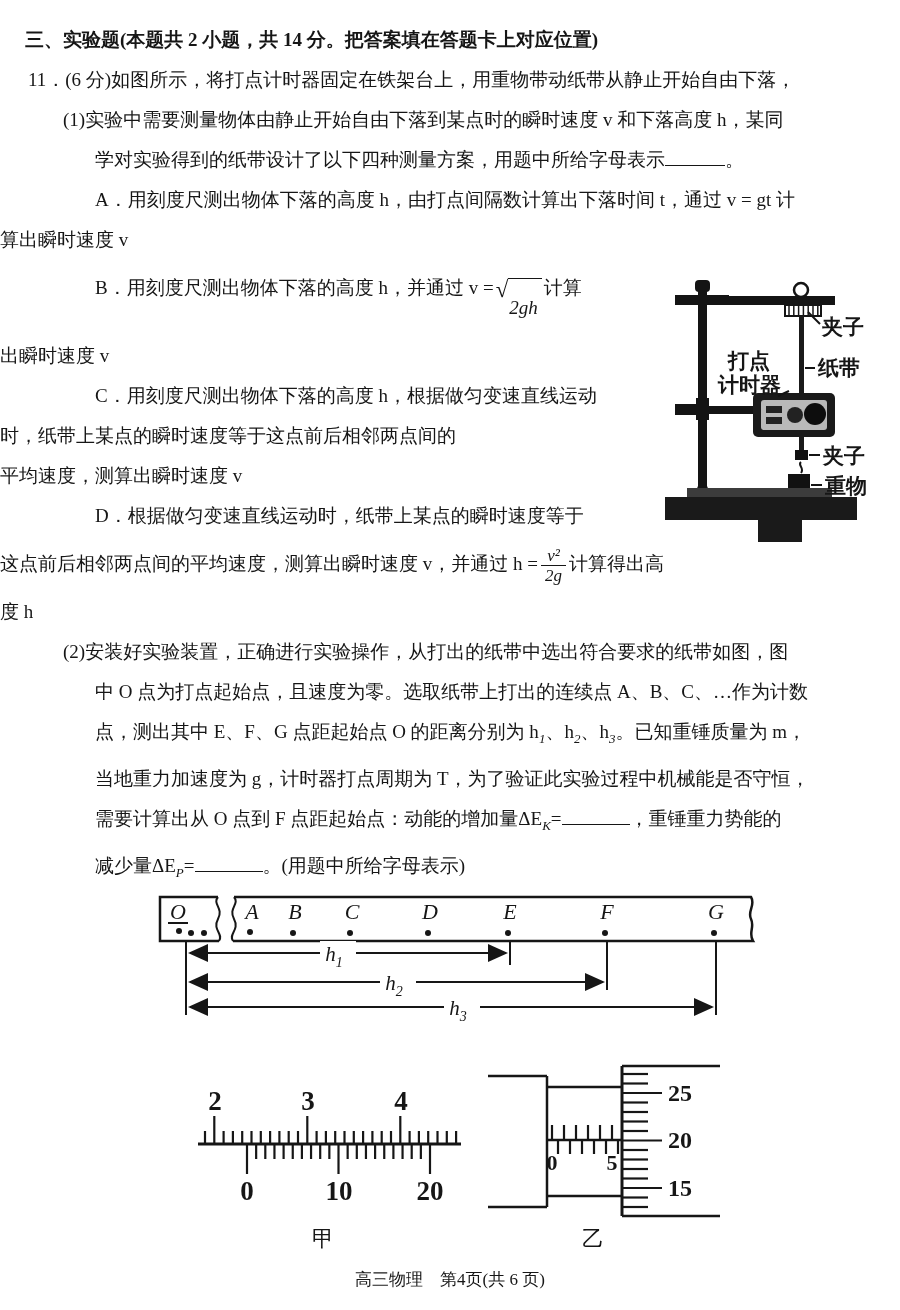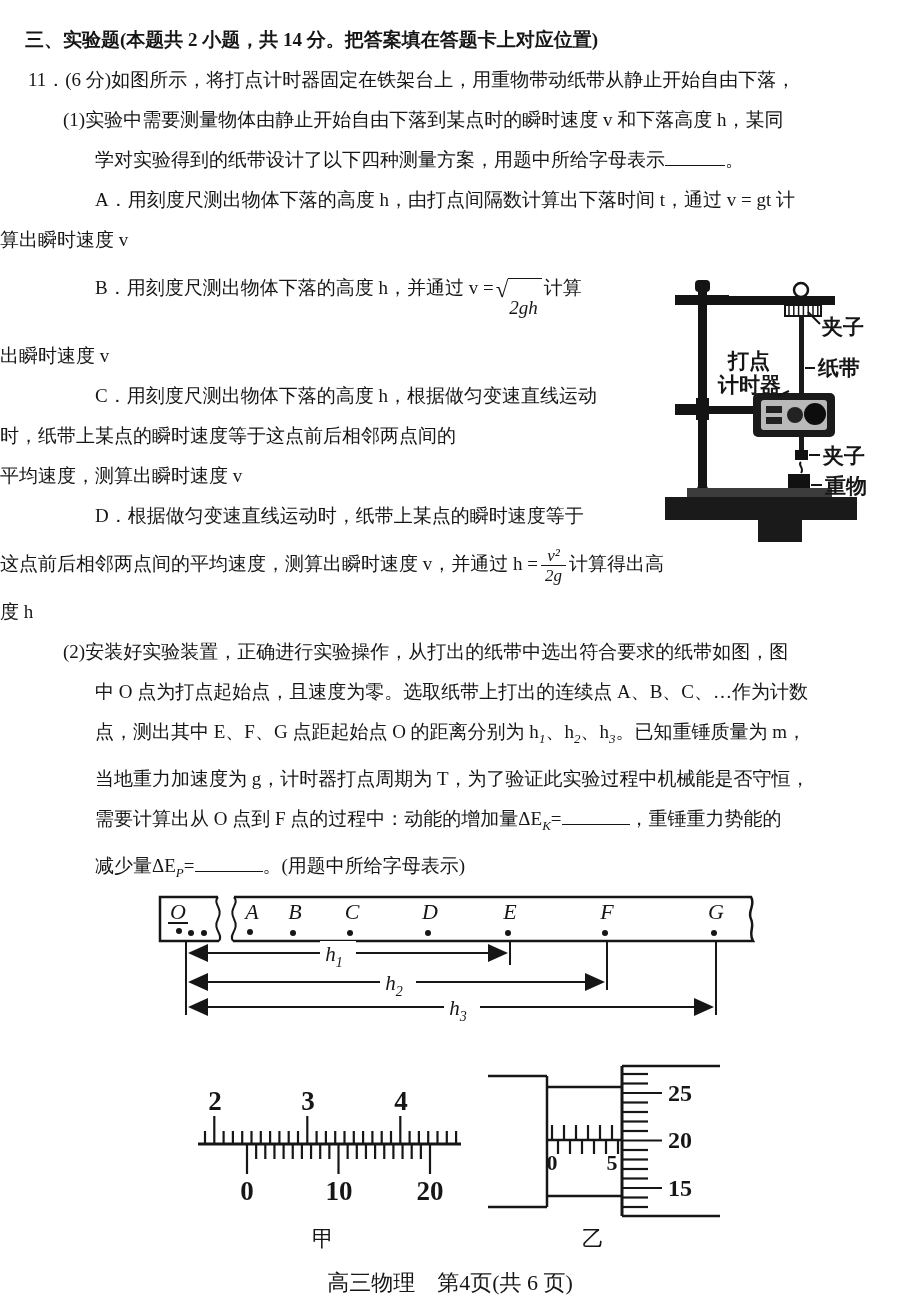--- a/index.html
+++ b/index.html
@@ -24,21 +24,21 @@
   .frac{display:inline-flex;flex-direction:column;align-items:center;vertical-align:middle;
         font-style:italic;font-size:17px;line-height:1.15;margin:0 3px;}
   .frac .den{border-top:1.7px solid #161616;padding:0 4px;}
   .frac .num{padding:0 4px;}
   .sqrt{display:inline-flex;align-items:flex-start;vertical-align:-3px;margin:0 2px;}
   .sqrt .sign{font-size:23px;line-height:1;font-style:normal;}
   .sqrt .rad{border-top:1.7px solid #161616;padding:1px 4px 0 1px;font-style:italic;}
   .abs{position:absolute;}
   svg text{font-family:"Liberation Serif","DejaVu Serif",serif;fill:#161616;}
   .caption{font-size:22px;}
-  .footer{position:absolute;top:1268px;left:0;width:900px;text-align:center;font-size:22px;}
+  .footer{position:absolute;top:1268px;left:0;width:900px;text-align:center;font-size:17px;}
   .q12line{position:absolute;top:1032px;left:0;}
 </style>
 </head>
 <body>
 
 <div class="page">
 
   <div class="flow">
 
     <div class="line bold ind-hdr">三、实验题(本题共 2 小题，共 14 分。把答案填在答题卡上对应位置)</div>
@@ -65,21 +65,21 @@
     <div class="line tall ind-c3"><span>这点前后相邻两点间的平均速度，测算出瞬时速度 v，并通过 h =</span><span class="frac">
           <span class="num">v²</span>
           <span class="den">2g</span>
         </span><span>计算得出高</span></div>
     <div class="line ind-c3">度 h</div>
 
     <div class="line ind-c1">(2)安装好实验装置，正确进行实验操作，从打出的纸带中选出符合要求的纸带如图，图</div>
     <div class="line ind-c2">中 O 点为打点起始点，且速度为零。选取纸带上打出的连续点 A、B、C、…作为计数</div>
     <div class="line ind-c2"><span>点，测出其中 E、F、G 点距起始点 O 的距离分别为 h</span><span class="sub">1</span><span>、h</span><span class="sub">2</span><span>、h</span><span class="sub">3</span><span>。已知重锤质量为 m，</span></div>
     <div class="line ind-c2">当地重力加速度为 g，计时器打点周期为 T，为了验证此实验过程中机械能是否守恒，</div>
-    <div class="line ind-c2"><span>需要计算出从 O 点到 F 点的过程中：动能的增加量ΔE</span><span class="sub">K</span><span>=</span><span class="blank"></span><span>，重锤重力势能的</span></div>
+    <div class="line ind-c2"><span>需要计算出从 O 点到 F 点距起始点：动能的增加量ΔE</span><span class="sub">K</span><span>=</span><span class="blank"></span><span>，重锤重力势能的</span></div>
     <div class="line ind-c2"><span>减少量ΔE</span><span class="sub">P</span><span>=</span><span class="blank"></span><span>。(用题中所给字母表示)</span></div>
   </div>
 
   <svg class="abs" style="left:662px;top:276px;" width="243" height="270" viewBox="0 0 243 270">
 
     <rect x="36" y="8" width="9" height="204" fill="#141414"></rect>
     <rect x="33" y="4" width="15" height="12" rx="4" fill="#141414"></rect>
 
     <rect x="13" y="19" width="54" height="10" fill="#141414"></rect>
     <rect x="45" y="20" width="128" height="9" fill="#141414"></rect>

